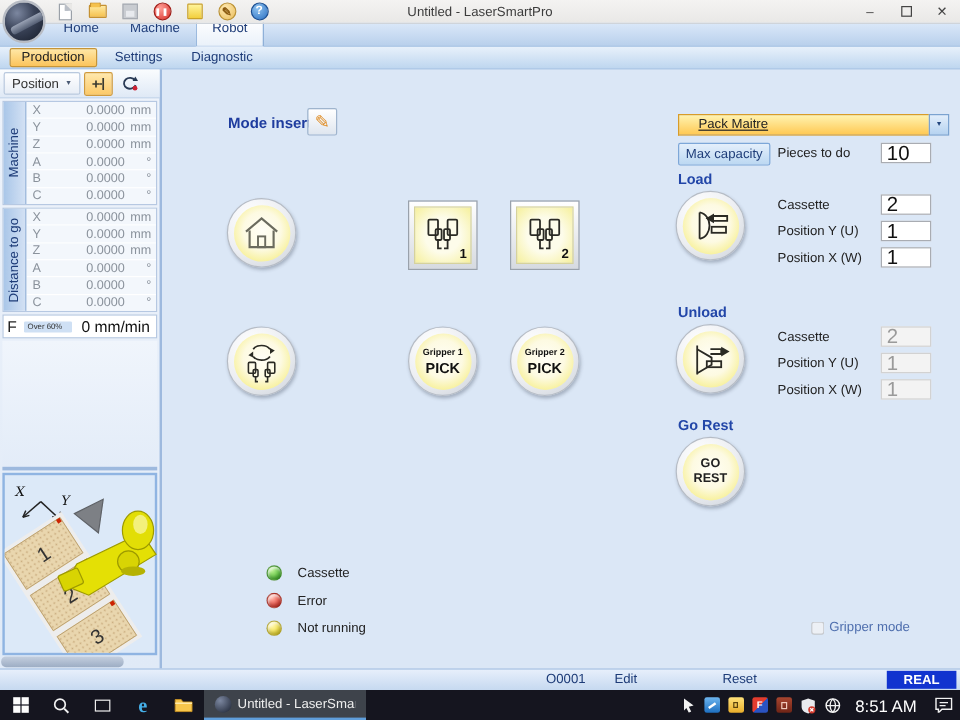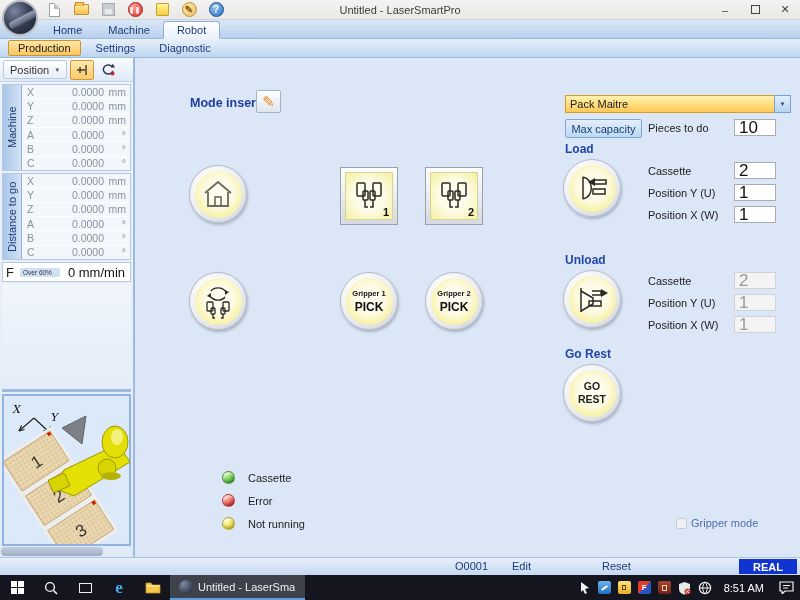--- a/index.html
+++ b/index.html
@@ -23,21 +23,21 @@
   .ic-note { width:13px; height:13px; background:linear-gradient(#fff49a,#f6dискров); background:linear-gradient(#fff49a,#f2cf3d); border:1px solid #caa22a; border-radius:1px; }
   .ic-pencil { background:radial-gradient(circle at 35% 30%, #ffe9b0, #e9bd5e); border:1px solid #bb9234; color:#8a5a10; font-size:10px; }
   .ic-help { background:radial-gradient(circle at 35% 30%, #8fc3f0, #2a6fc2); border:1px solid #1c4f92; font-size:10px; }
   .tb-title { position:absolute; left:0; right:0; text-align:center; font-size:11px; color:#3c3c3c; pointer-events:none; }
   .win-ctrls { margin-left:auto; display:flex; height:100%; z-index:40; }
   .win-ctrls .wc { width:30px; height:100%; display:flex; align-items:center; justify-content:center; color:#444; font-size:11px; }
   .wc-max-box { width:9px; height:9px; border:1px solid #444; display:block; }
 
   
   .tabrow { height:19px; background:linear-gradient(#d9e7f8,#b9d0ec); display:flex; align-items:flex-end; padding-left:40px; border-bottom:1px solid #98b8de; }
-  .tab { padding:2px 13px 2px; color:#1e3c78; font-size:11px; }
+  .tab { padding:2px 13px 8px; color:#1e3c78; font-size:11px; }
   .tab.active { background:linear-gradient(#ffffff,#eaf1fa); border:1px solid #8fb0d8; border-bottom:1px solid #eaf1fa; border-radius:3px 3px 0 0; margin-bottom:-1px; }
   
   .subtabrow { height:19px; background:linear-gradient(#e8f1fb,#bed6ef); display:flex; align-items:center; gap:6px; padding-left:8px; border-bottom:1px solid #9cbce2; }
   .subtab { padding:1px 9px; color:#1e3c78; font-size:11px; border-radius:2px; }
   .subtab.active { background:linear-gradient(#ffe7a6,#fbc45c); border:1px solid #c69538; color:#222; }
 
   
   .content { display:flex; height:499px; }
   .leftpanel { width:135px; background:linear-gradient(#eef3fb,#e0eaf7); border-right:2px solid #9db9de; display:flex; flex-direction:column; }
   .pos-toolbar { height:24px; display:flex; align-items:center; gap:3px; padding:4px 3px; background:linear-gradient(#fafcfe,#dfe9f6); border-bottom:1px solid #c3d4ea; }
@@ -74,21 +74,21 @@
   .cb-inner { width:47px; height:47px; border-radius:50%; background:radial-gradient(circle at 50% 45%, #fffef6 0%, #fdfae2 45%, #f7f096 78%, #efe987 100%); display:flex; flex-direction:column; align-items:center; justify-content:center; }
   .pick-t { font-size:7.5px; font-weight:bold; color:#111; }
   .pick-a { font-size:12px; font-weight:bold; color:#111; margin-top:2px; }
   .gorest-l { font-size:10.5px; font-weight:bold; color:#222; line-height:13px; text-align:center; }
 
   .sq-btn { position:absolute; width:58px; height:58px; background:linear-gradient(#ffffff,#d6dae0); border:1px solid #99a1ab; padding:4px; }
   .sq-inner { width:100%; height:100%; background:radial-gradient(circle, #fdfcea 45%, #f6f09c 100%); border:1px solid #d6d29c; position:relative; display:flex; align-items:center; justify-content:center; }
   .sq-badge { position:absolute; right:3px; bottom:1px; font-size:11px; font-weight:bold; color:#111; }
 
   .combo { position:absolute; left:430px; top:37px; width:226px; height:18px; display:flex; }
-  .combo-text { flex:1; background:linear-gradient(#fff3b0,#ffc954); border:1px solid #d89c28; border-right:none; font-size:11px; color:#222; padding:2px 4px; }
+  .combo-text { flex:1; background:linear-gradient(#fff3b0,#ffc954); border:1px solid #d89c28; border-right:none; font-size:11px; color:#222; padding:2px 16px;text-decoration:underline; }
   .combo-arrow { width:17px; background:linear-gradient(#e2eefb,#b6d3f0); border:1px solid #7ba3d0; display:flex; align-items:center; justify-content:center; font-size:6px; color:#23477e; }
 
   .btn-maxcap { position:absolute; left:430px; top:61px; width:77px; height:19px; background:linear-gradient(#e4effb,#bcd8f2); border:1px solid #7da7d8; border-radius:2px; font-size:11px; color:#1e3c78; display:flex; align-items:center; justify-content:center; }
   .fld-label { position:absolute; font-size:11px; color:#222; }
   .fld-input { position:absolute; width:42px; height:17px; border:1px solid #a9acb2; background:#fff; font-size:17px; font-family:"Liberation Sans",sans-serif; padding-left:4px; color:#111; }
   .fld-input:disabled { background:#f3f3f3; border-color:#d2d2d2; color:#9a9a9a; }
 
   .led { position:absolute; width:13px; height:13px; border-radius:50%; border:1px solid rgba(0,0,0,.25); box-shadow:inset -1px -2px 3px rgba(0,0,0,.25), inset 1px 2px 2px rgba(255,255,255,.7); }
   .led-0 { background:radial-gradient(circle at 35% 30%, #b9ef8e, #55c13c 70%, #2f8f1e); }
   .led-1 { background:radial-gradient(circle at 35% 30%, #ffb3a8, #e6453a 70%, #a81f14); }
@@ -109,21 +109,21 @@
   .win-logo { width:13px; height:13px; display:grid; grid-template-columns:6px 6px; grid-template-rows:6px 6px; gap:1px; }
   .win-logo span { background:#fdfdfd; }
   .tv-box { width:13px; height:10px; border:1.5px solid #eee; }
   .edge-e { color:#45aee6; font-size:17px; font-weight:bold; font-family:"Liberation Serif",serif; }
   .app-btn { height:100%; display:flex; align-items:center; gap:5px; padding:0 9px; background:#3e434b; border-bottom:2px solid #5f9edb; font-size:11px; color:#eee; max-width:135px; }
   .app-ic { width:14px; height:14px; border-radius:50%; background:radial-gradient(circle at 32% 28%, #7c87a0, #1a2130); flex:none; }
   .app-txt { white-space:nowrap; overflow:hidden; }
   .tb-spacer { flex:1; }
   .tray { display:flex; align-items:center; gap:7px; margin-right:8px; }
   .tray-sq { width:13px; height:13px; border-radius:2px; display:flex; align-items:center; justify-content:center; font-size:8px; font-weight:bold; }
-  .tb-time { font-size:11px; margin:0 8px 0 4px; }
+  .tb-time { font-size:14px; margin:0 8px 0 4px; }
 </style>
 </head>
 <body>
 
 <div class="titlebar">
   <div class="logo"></div>
   <div class="qat">
     <span class="qi">
         <span class="icon-page"></span>
       </span>

